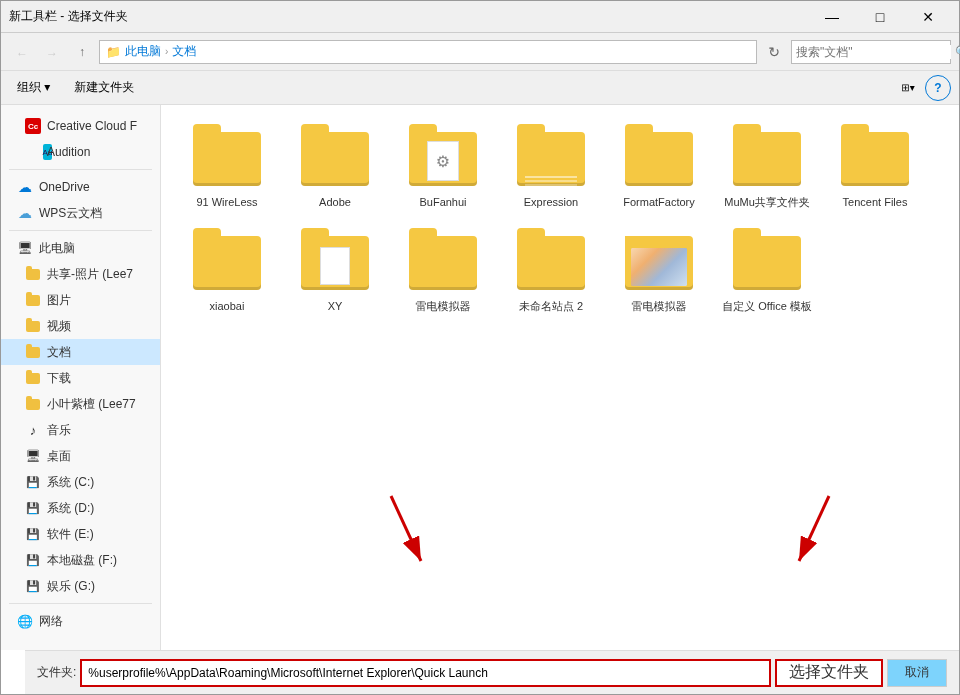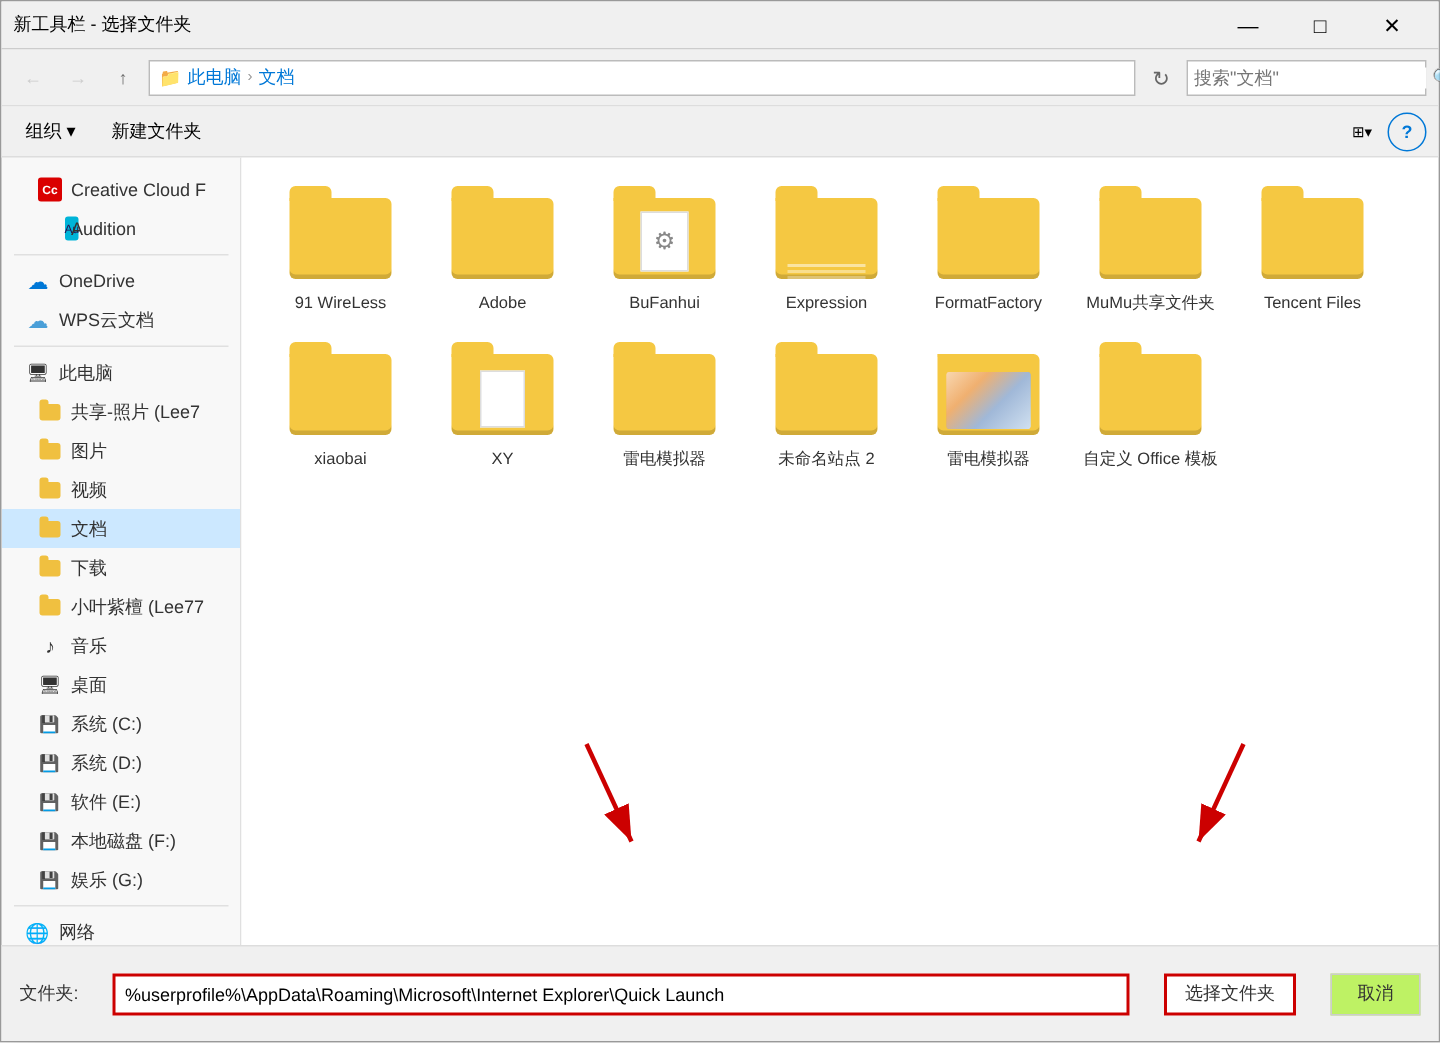--- a/index.html
+++ b/index.html
@@ -306,27 +306,28 @@
       font-size: 11px;
       text-align: left;
       color: #333;
       line-height: 1.3;
       word-break: break-word;
       max-width: 90px;
     }
 
     
     .bottom-bar {
-      height: 64px;
+      height: 44px;
       background: #f0f0f0;
       border-top: 1px solid #ddd;
       display: flex;
       align-items: center;
       padding: 0 12px;
-      gap: 23px;
+      gap: 4px;
+      margin-left: 24px;
     }
     .file-name-label {
       font-size: 12px;
       color: #333;
       white-space: nowrap;
     }
     .file-name-input {
       flex: 1;
       height: 28px;
       border: 2px solid #cc0000;
@@ -335,29 +336,29 @@
       font-family: inherit;
       outline: none;
     }
     .select-btn {
       height: 28px;
       min-width: 80px;
       padding: 0 12px;
       background: white;
       border: 2px solid #cc0000;
       cursor: pointer;
-      font-size: 12px;
+      font-size: 16px;
       font-family: inherit;
       color: #333;
     }
     .cancel-btn {
       height: 28px;
       min-width: 60px;
       padding: 0 12px;
-      background: #bef264;
+      background: #7dd3fc;
       border: 1px solid #ccc;
       cursor: pointer;
       font-size: 12px;
       font-family: inherit;
       color: #333;
     }
 
     
     ::-webkit-scrollbar { width: 8px; height: 8px; }
     ::-webkit-scrollbar-track { background: #f0f0f0; }

